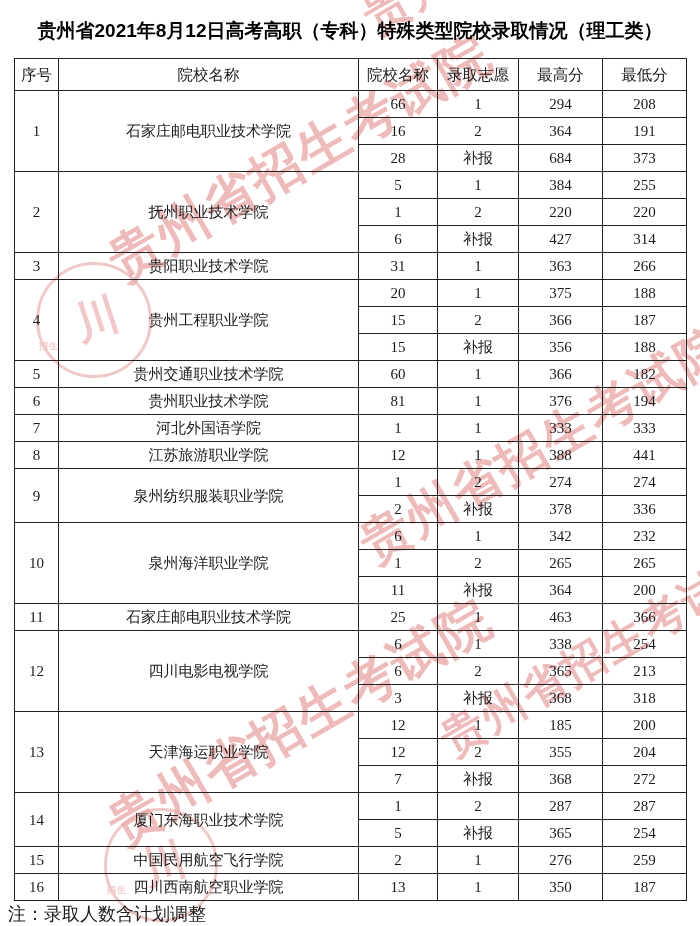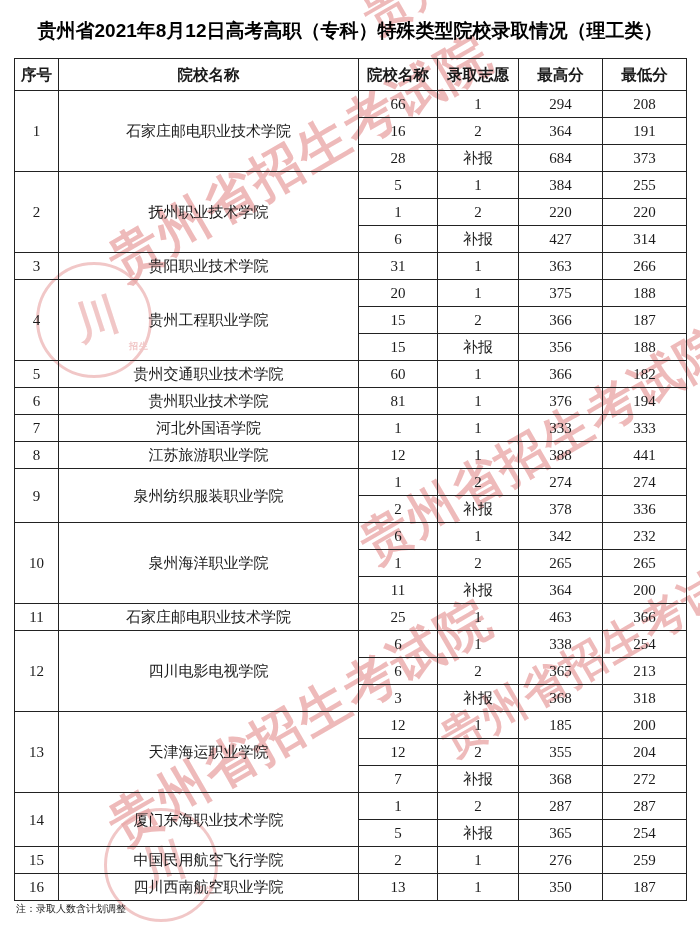--- a/index.html
+++ b/index.html
@@ -54,21 +54,21 @@
     font-size: 44px;
     font-weight: bold;
     color: #e9a6a6;
     transform: rotate(-18deg);
     letter-spacing: -6px;
   }
   .wm-seal .seal-sub {
     position: absolute;
     left: 0; right: 0;
     bottom: 22px;
-    text-align: right;
+    text-align: left;
     font-size: 9px;
     font-weight: bold;
     color: #e9a6a6;
     letter-spacing: 1px;
   }
   .seal-a { left: 36px;  top: 262px; width: 110px; height: 110px; }
   .seal-b { left: 104px; top: 808px; width: 108px; height: 108px; }
 
   
   .page { position: relative; z-index: 10; }
@@ -105,38 +105,38 @@
     padding: 0;
     height: 26px;
     line-height: 26px;
     background: transparent;
     color: #1a1a1a;
   }
   table.grid th {
     height: 31px;
     line-height: 31px;
     font-size: 15.5px;
-    font-weight: bold;
+    font-weight: normal;
   }
   td.idx, td.name {
     font-size: 15px;
   }
   td.name { font-size: 15.5px; }
   .col-idx  { width: 44px; }
   .col-name { width: 300px; }
   .col-cnt  { width: 79px; }
   .col-vol  { width: 81px; }
   .col-hi   { width: 84px; }
   .col-lo   { width: 84px; }
 
   .note {
     position: absolute;
-    left: 16px;
+    left: 8px;
     top: 902px;
-    font-size: 10px;
+    font-size: 18px;
     font-family: "Liberation Serif", "DejaVu Serif", serif;
     color: #1a1a1a;
   }
 </style>
 </head>
 <body>
 
 <div class="wm-layer">
   <div class="wm-text wm-t1">贵州省招生考试院</div>
   <div class="wm-text wm-t2">贵州省招生考试院</div>

